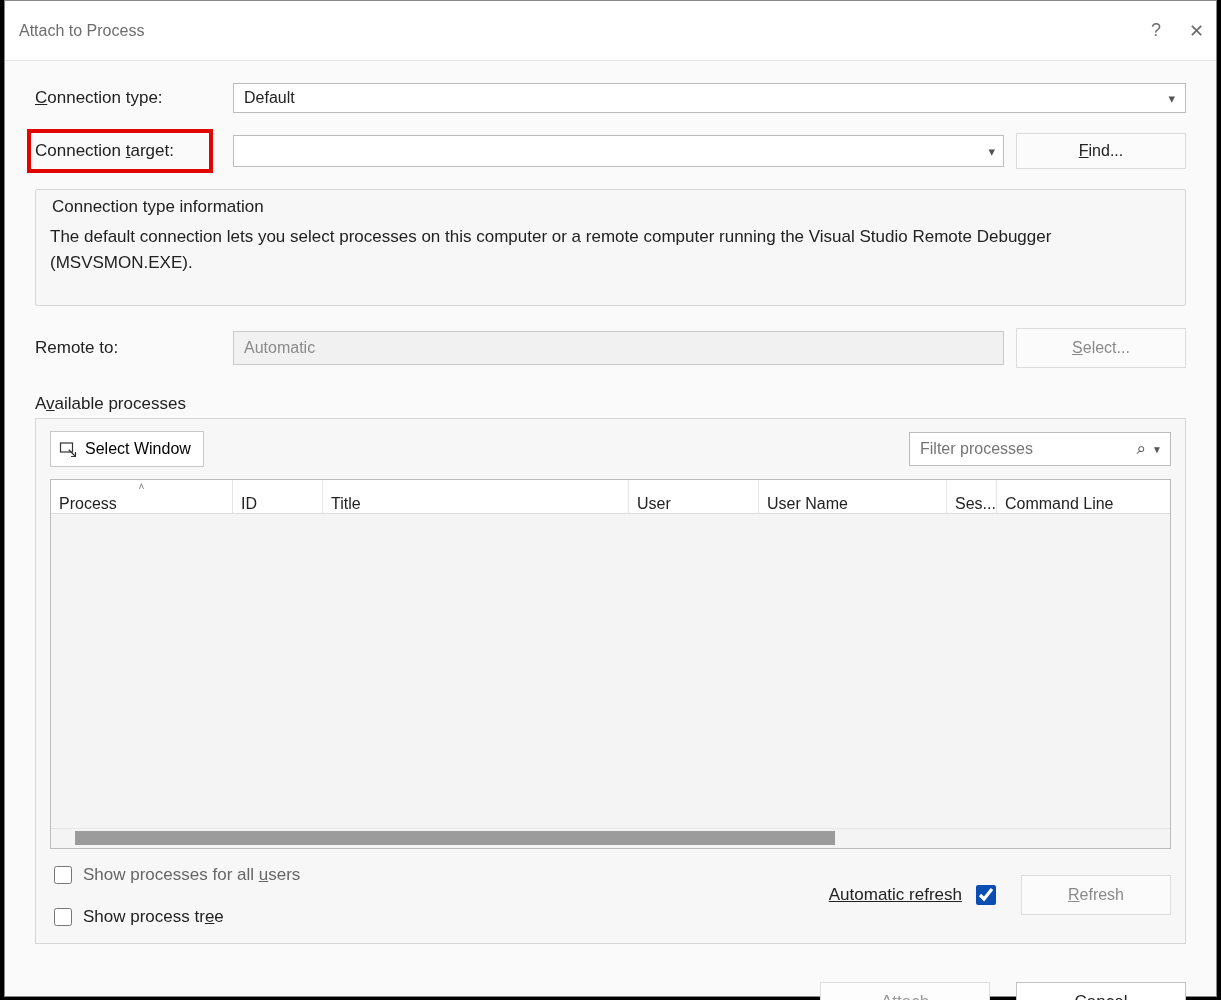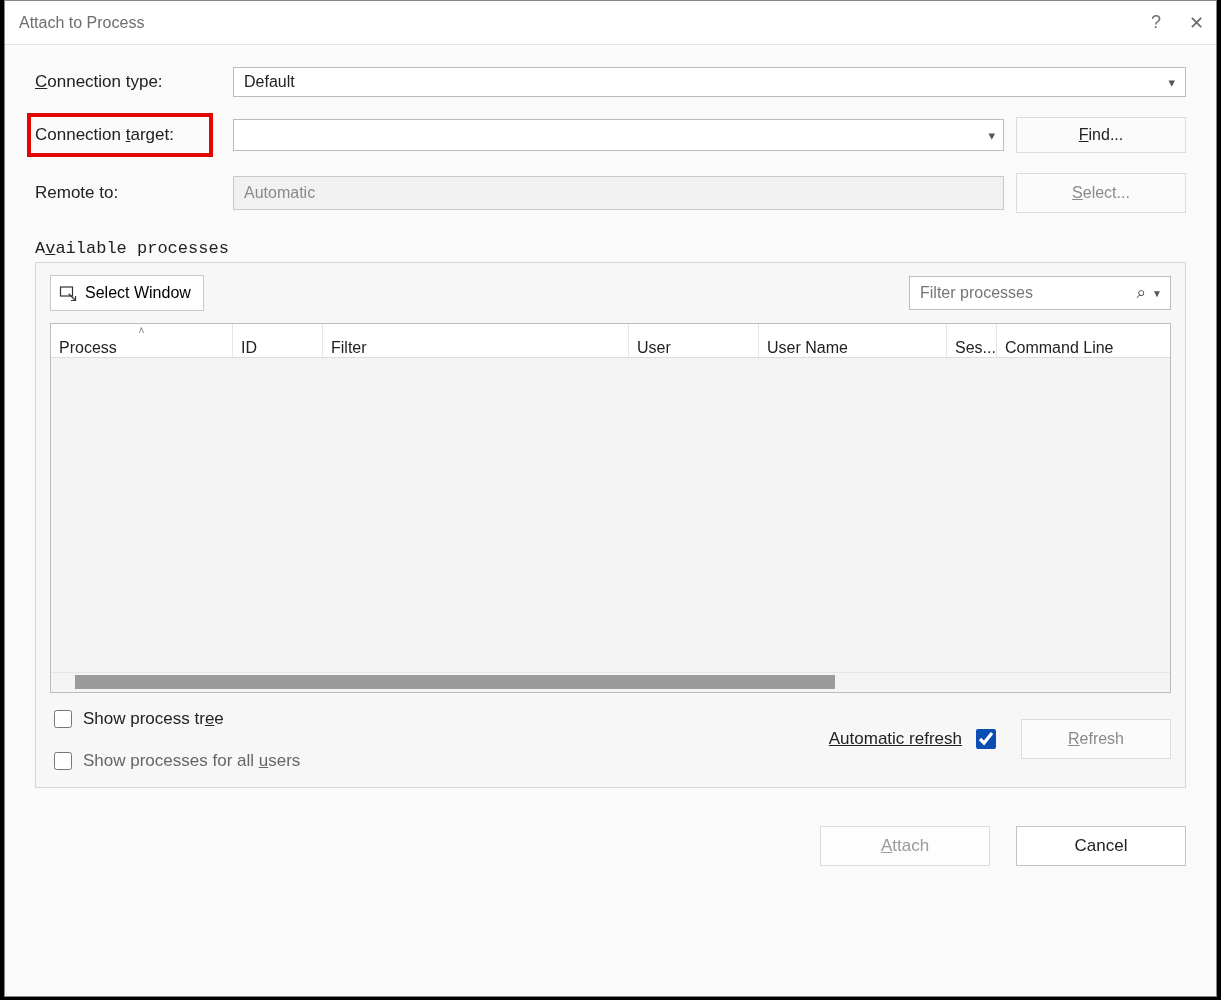--- a/index.html
+++ b/index.html
@@ -12,21 +12,21 @@
     background: #000;
   }
   .window {
     position: absolute;
     left: 4px; top: 0;
     width: 1213px; height: 997px;
     background: #fafafa;
     border: 1px solid #888;
   }
   .titlebar {
-    height: 44px;
+    height: 60px;
     display: flex;
     align-items: center;
     justify-content: space-between;
     padding: 0 12px 0 14px;
     background: #fff;
     border-bottom: 1px solid #e3e3e3;
   }
   .titlebar .title {
     color: #6d6d6d;
     font-size: 16px;
@@ -127,21 +127,20 @@
     border: 1px solid #c9c9c9;
     background: #f1f1f1;
     color: #8a8a8a;
     font-size: 16px;
     padding: 0 10px;
     display: flex; align-items: center;
   }
   .avail-legend {
     font-size: 17px;
     margin-bottom: 4px;
-    font-family: Liberation Mono, monospace;
   }
   .avail-legend .ul { text-decoration: underline; }
   .avail-group {
     border: 1px solid #d6d6d6;
     border-top: none;
     background: #f7f7f7;
     padding: 0;
     margin-bottom: 22px;
   }
   .avail-group-inner {
@@ -291,20 +290,24 @@
       </div>
       <div class="combo-target">
         <span></span>
         <span class="chev">▾</span>
       </div>
       <button class="find-btn">
         <span class="ul">F</span>ind...
       </button>
     </div>
 
+    <div class="info-group">
+      <div class="legend">Connection type information</div>
+      <div class="info-text">The default connection lets you select processes on this computer or a remote computer running the Visual Studio Remote Debugger (MSVSMON.EXE).</div>
+    </div>
 
     <div class="attach-to-row">
       <div class="label-col">Remote to:</div>
       <div class="attach-to-input">
         <span>Automatic</span>
       </div>
       <button class="select-btn">
         <span class="ul">S</span>elect...
       </button>
     </div>
@@ -330,41 +333,41 @@
           </div>
         </div>
 
         <div class="process-table">
           <div class="thead">
             <div class="th" style="width:182px">
               <span>Process</span>
               <span class="sort">˄</span>
             </div>
             <div class="th" style="width:90px">ID</div>
-            <div class="th" style="width:306px">Filter</div>
+            <div class="th" style="width:306px">Title</div>
             <div class="th" style="width:130px">User</div>
             <div class="th" style="width:188px">User Name</div>
             <div class="th" style="width:50px">Ses...</div>
             <div class="th" style="flex:1">Command Line</div>
           </div>
           <div class="tbody"></div>
           <div class="hscroll">
             <div class="hscroll-thumb"></div>
           </div>
         </div>
 
         <div class="checks-row">
           <div class="checks-left">
+            <label class="chk">
+              <input type="checkbox" style="">
+              <span>Show processes for all <span class="ul">u</span>sers</span>
+            </label>
             <label class="chk" style="color:#222">
               <input type="checkbox" style="">
               <span>Show process tr<span class="ul">e</span>e</span>
-            </label>
-            <label class="chk">
-              <input type="checkbox" style="">
-              <span>Show processes for all <span class="ul">u</span>sers</span>
             </label>
           </div>
           <div class="checks-right">
             <span class="auto-refresh-label">Automatic refresh</span>
             <input type="checkbox" checked="" style="width: 20px; height: 20px; accent-color: rgb(10, 77, 179);">
             <button class="refresh-btn" style="width:150px;height:40px">
               <span class="ul">R</span>efresh
             </button>
           </div>
         </div>

